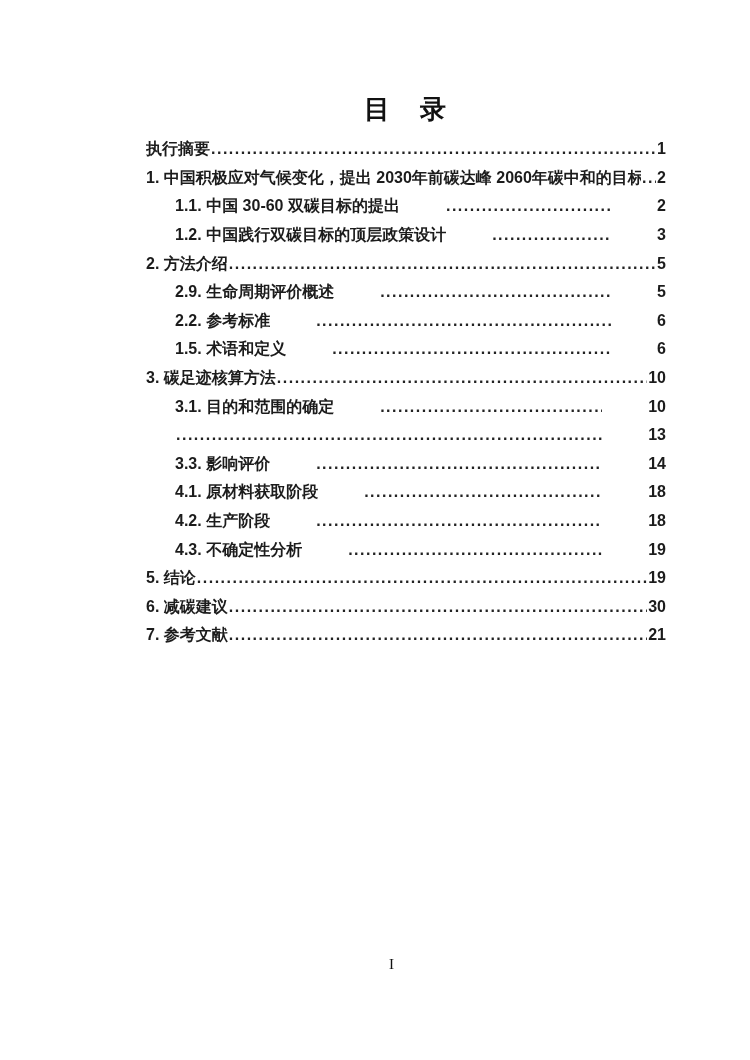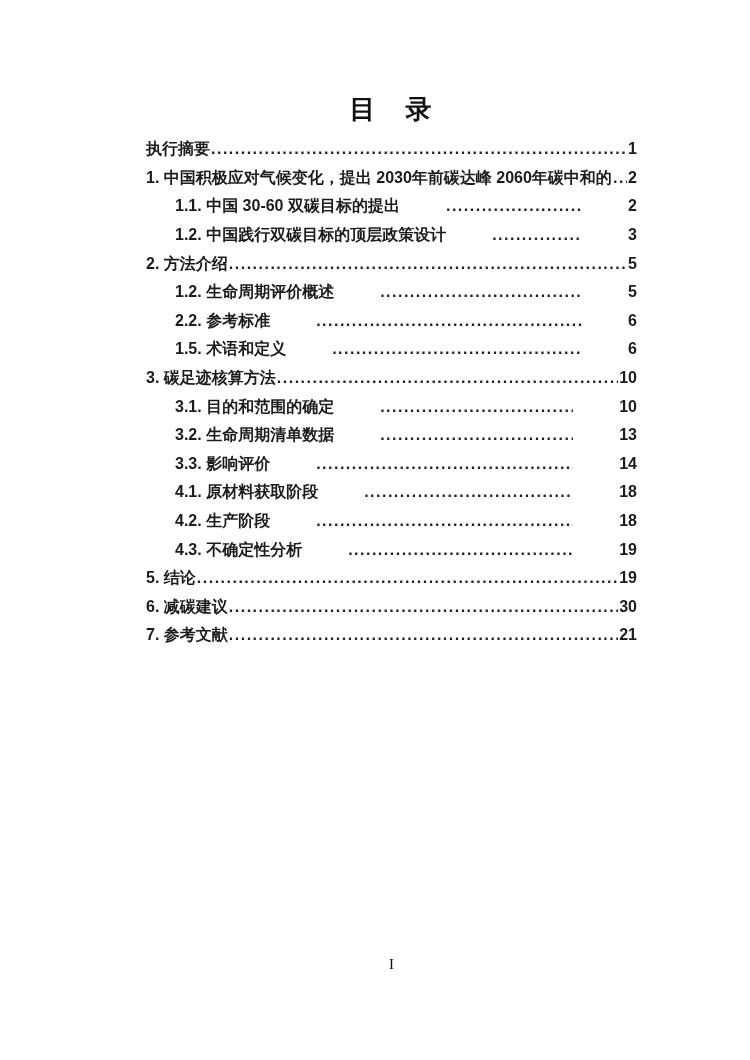--- a/index.html
+++ b/index.html
@@ -11,21 +11,21 @@
     height: 1060px;
     background: #ffffff;
     position: relative;
     overflow: hidden;
     font-family: "Liberation Sans", sans-serif;
     color: #1a1a1a;
   }
   .page {
     position: absolute;
     inset: 0;
-    padding: 0 113px 0 146px;
+    padding: 0 84px 0 146px;
     box-sizing: border-box;
   }
   .doc-title {
     margin-top: 94px;
     text-align: center;
     font-size: 26px;
     font-weight: 700;
     letter-spacing: 2px;
     color: #111111;
     line-height: 1.2;
@@ -105,21 +105,21 @@
     <span class="toc-label">1.2. 中国践行双碳目标的顶层政策设计</span>
     <span class="toc-dots"></span>
     <span class="toc-page">3</span>
   </div>
       <div class="toc-row level-0">
     <span class="toc-label">2. 方法介绍</span>
     <span class="toc-dots"></span>
     <span class="toc-page">5</span>
   </div>
       <div class="toc-row level-1">
-    <span class="toc-label">1.2. 生命周期评价概述</span>
+    <span class="toc-label">2.9. 生命周期评价概述</span>
     <span class="toc-dots"></span>
     <span class="toc-page">5</span>
   </div>
       <div class="toc-row level-1">
     <span class="toc-label">2.2. 参考标准</span>
     <span class="toc-dots"></span>
     <span class="toc-page">6</span>
   </div>
       <div class="toc-row level-1">
     <span class="toc-label">1.5. 术语和定义</span>
@@ -130,21 +130,20 @@
     <span class="toc-label">3. 碳足迹核算方法</span>
     <span class="toc-dots"></span>
     <span class="toc-page">10</span>
   </div>
       <div class="toc-row level-1">
     <span class="toc-label">3.1. 目的和范围的确定</span>
     <span class="toc-dots"></span>
     <span class="toc-page">10</span>
   </div>
       <div class="toc-row level-1">
-    <span class="toc-label">3.2. 生命周期清单数据</span>
     <span class="toc-dots"></span>
     <span class="toc-page">13</span>
   </div>
       <div class="toc-row level-1">
     <span class="toc-label">3.3. 影响评价</span>
     <span class="toc-dots"></span>
     <span class="toc-page">14</span>
   </div>
       <div class="toc-row level-1">
     <span class="toc-label">4.1. 原材料获取阶段</span>

